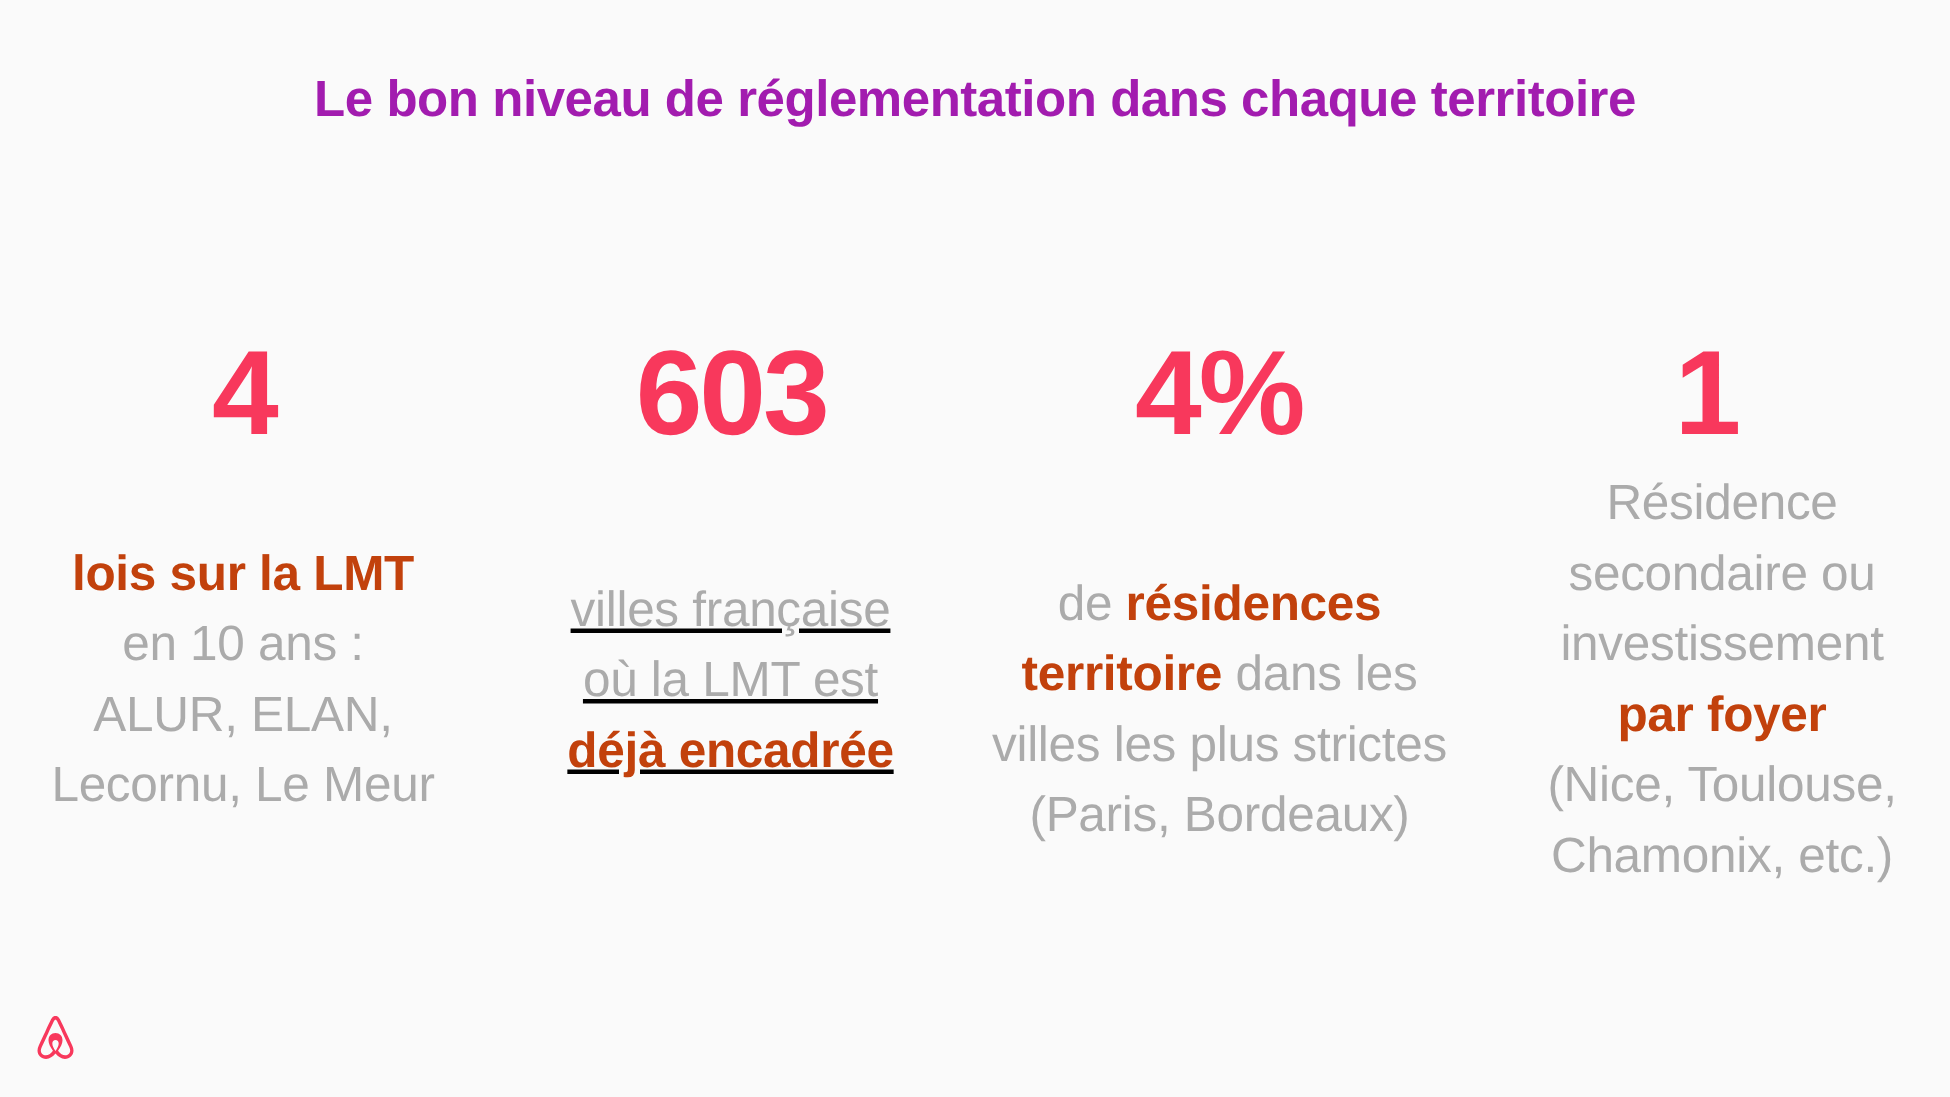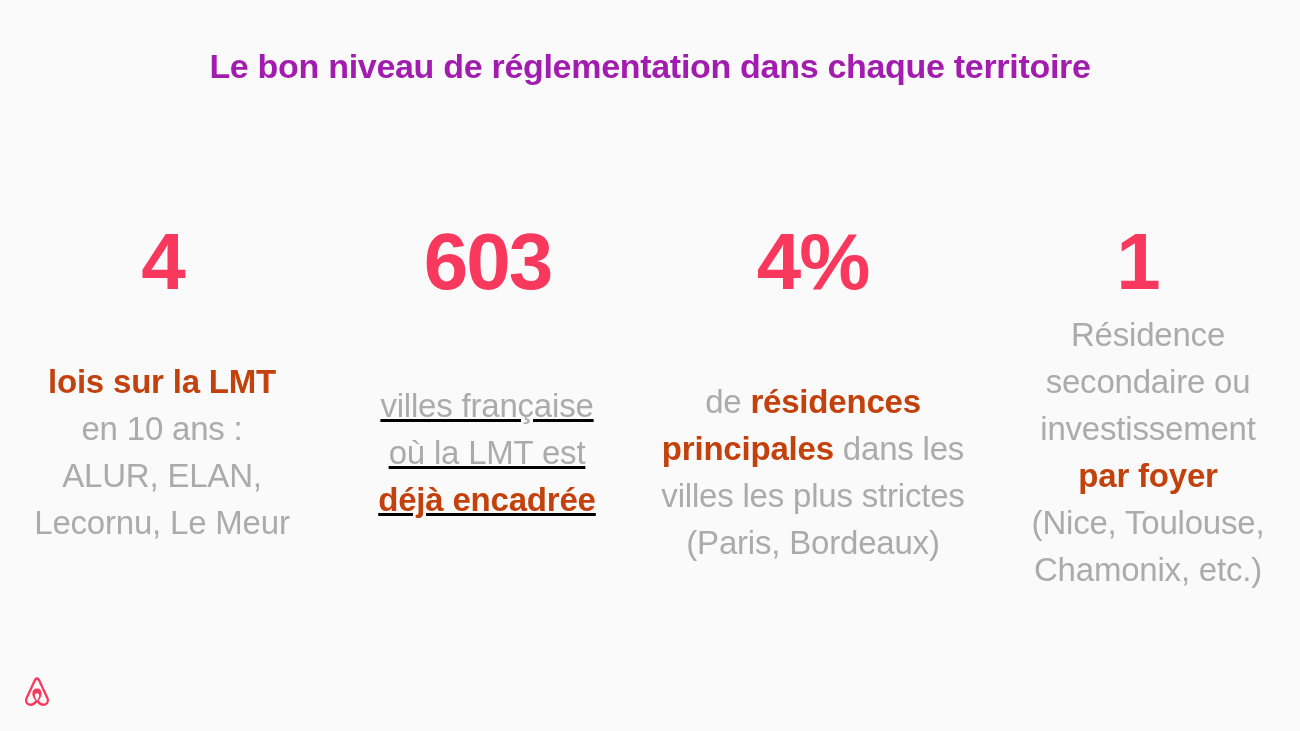--- a/index.html
+++ b/index.html
@@ -135,21 +135,21 @@
     <div class="stat-col" data-col="1">
       <div class="stat-figure">603</div>
       <div class="stat-caption-wrap">
         <div class="stat-caption">villes française<br>où la LMT est<br><b>déjà encadrée</b></div>
       </div>
     </div>
 
     <div class="stat-col" data-col="2">
       <div class="stat-figure">4%</div>
       <div class="stat-caption-wrap">
-        <div class="stat-caption">de <b>résidences</b><br><b>principales</b> dans les<br>villes les plus strictes<br>(Paris, Bordeaux)</div>
+        <div class="stat-caption">de <b>résidences</b><br><b>territoire</b> dans les<br>villes les plus strictes<br>(Paris, Bordeaux)</div>
       </div>
     </div>
 
     <div class="stat-col" data-col="3">
       <div class="stat-figure">1</div>
       <div class="stat-caption-wrap">
         <div class="stat-caption">Résidence<br>secondaire ou<br>investissement<br><b>par foyer</b><br>(Nice, Toulouse,<br>Chamonix, etc.)</div>
       </div>
     </div>
 

